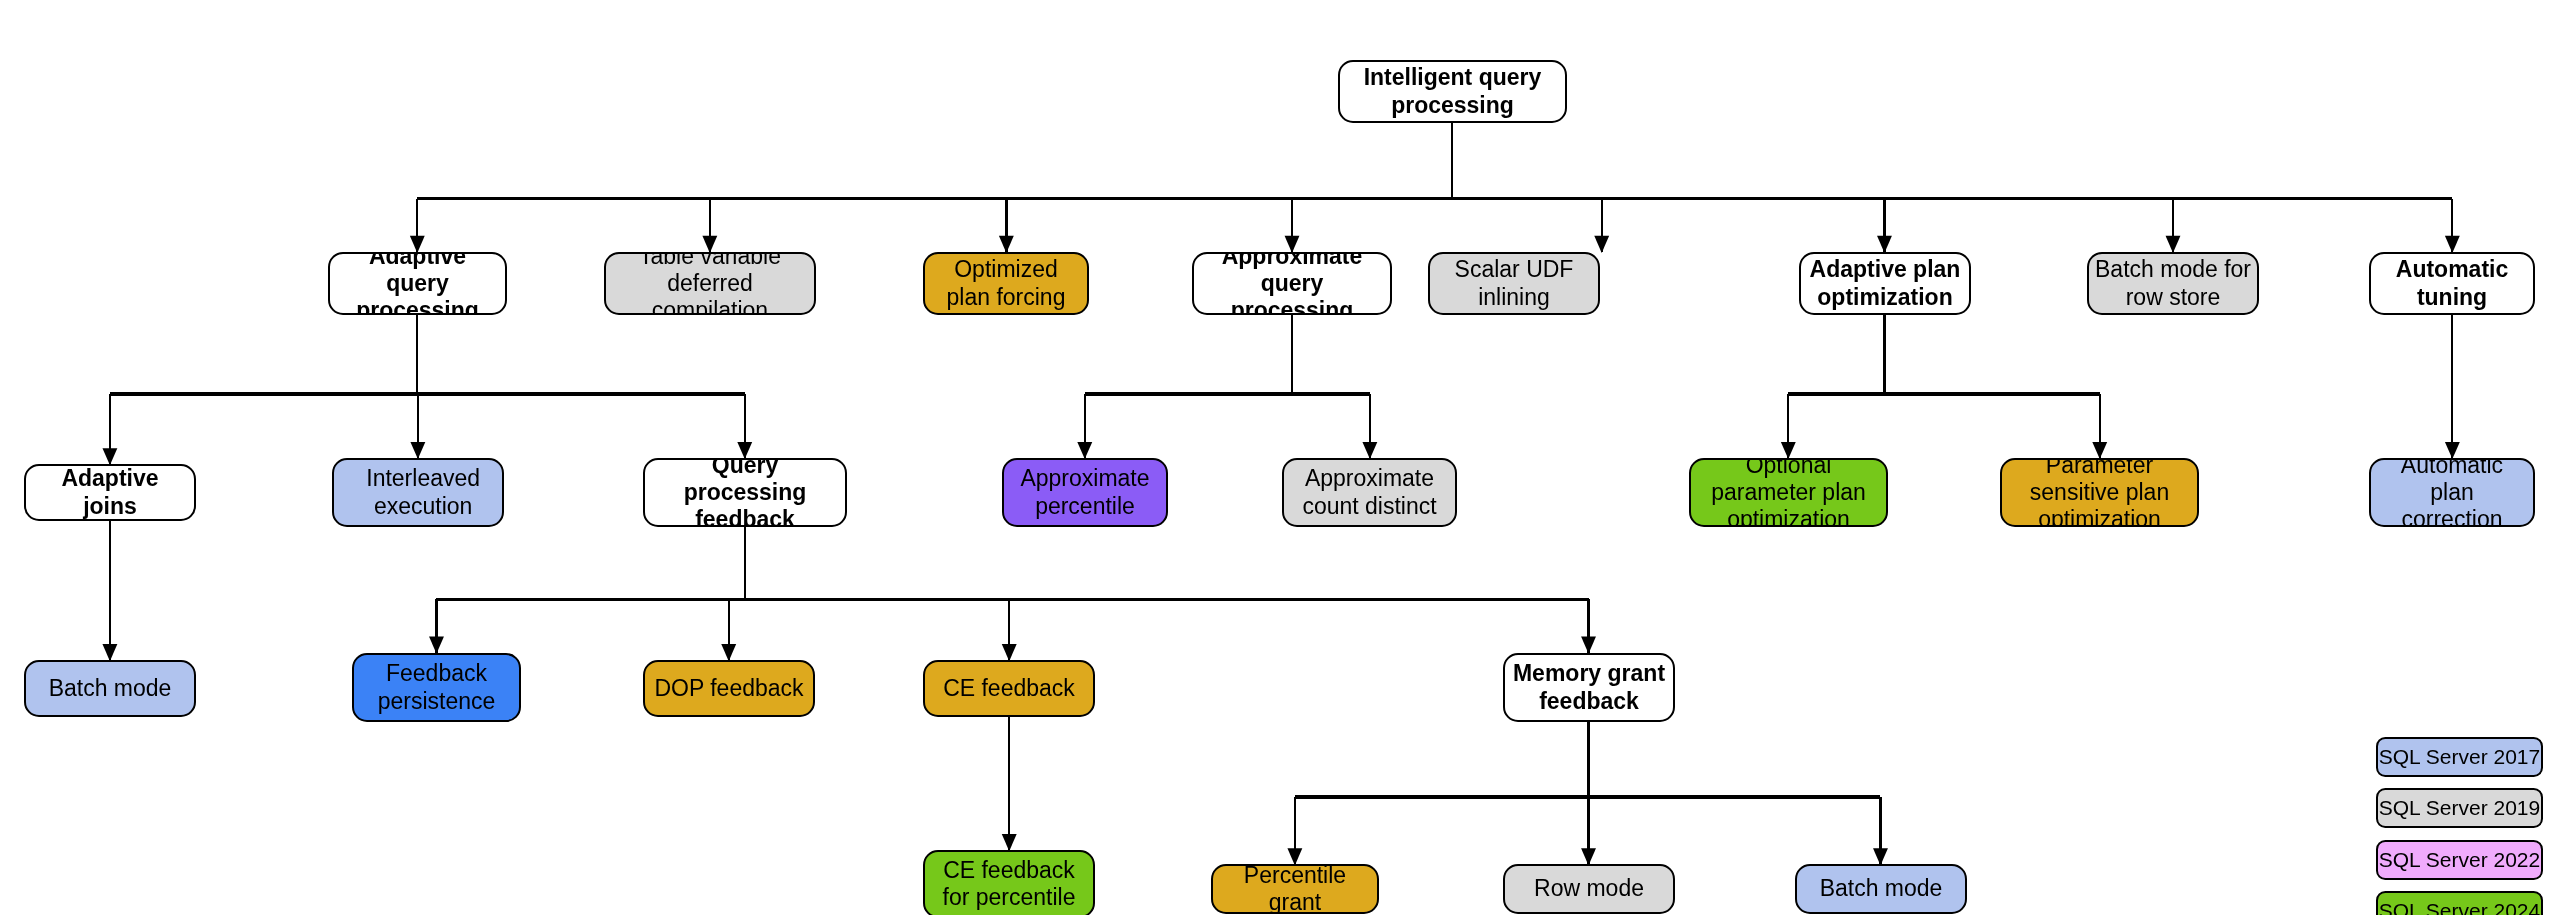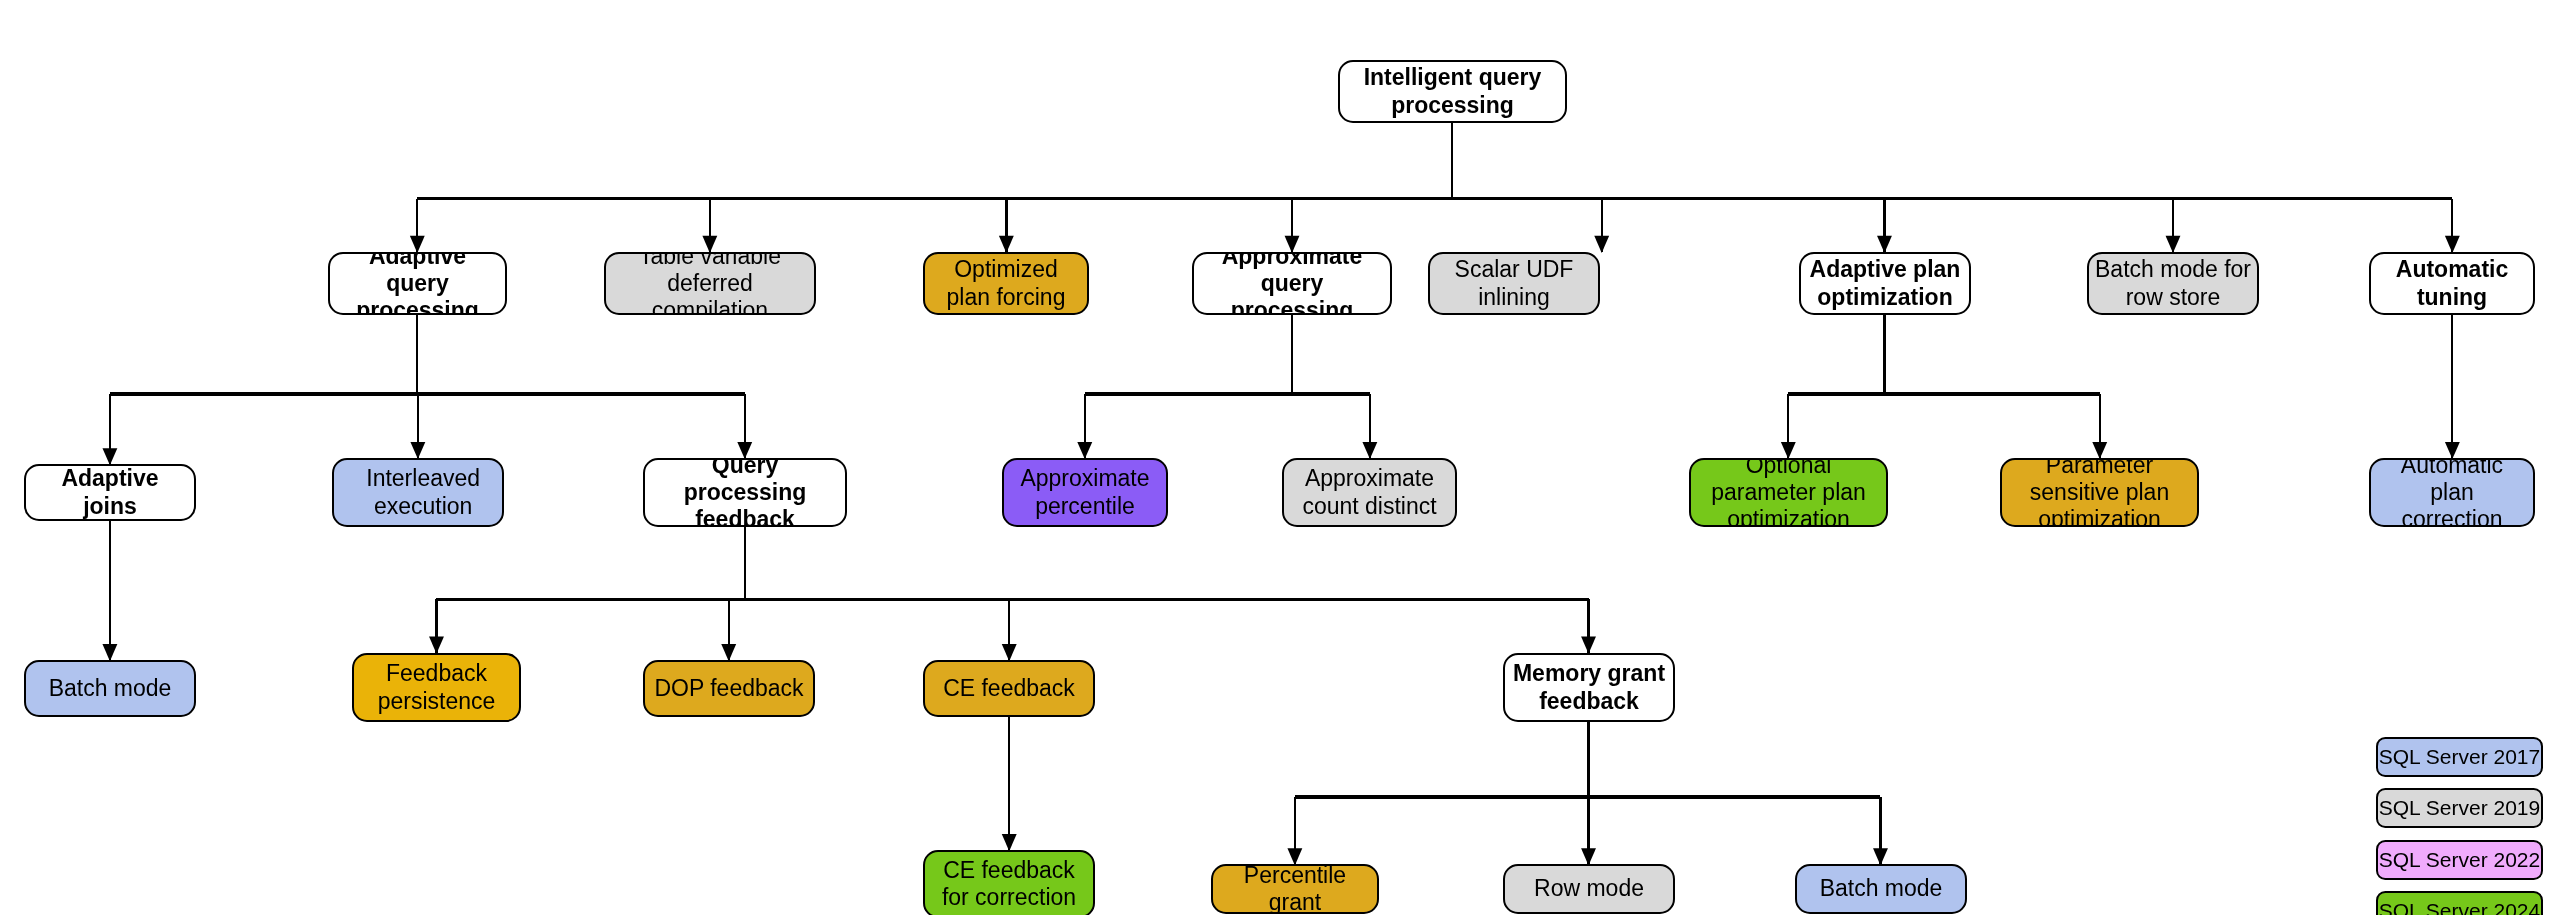--- a/index.html
+++ b/index.html
@@ -172,34 +172,34 @@
       </div>
       <div class="node" style="left: 2000px; top: 418px; width: 199px; height: 69px; background: rgb(221, 169, 30);">
         <span>Parameter sensitive plan optimization</span>
       </div>
       <div class="node" style="left: 2369px; top: 418px; width: 166px; height: 69px; background: rgb(176, 195, 238);">
         <span>Automatic plan correction</span>
       </div>
       <div class="node" style="left: 24px; top: 620px; width: 172px; height: 57px; background: rgb(176, 195, 238);">
         <span>Batch mode</span>
       </div>
-      <div class="node" style="left: 352px; top: 613px; width: 169px; height: 69px; background: #eab308;">
+      <div class="node" style="left: 352px; top: 613px; width: 169px; height: 69px; background: #3b82f6;">
         <span>Feedback persistence</span>
       </div>
       <div class="node" style="left: 643px; top: 620px; width: 172px; height: 57px; background: rgb(221, 169, 30);">
         <span>DOP feedback</span>
       </div>
       <div class="node" style="left: 923px; top: 620px; width: 172px; height: 57px; background: rgb(221, 169, 30);">
         <span>CE feedback</span>
       </div>
       <div class="node bold" style="left: 1503px; top: 613px; width: 172px; height: 69px; background: rgb(255, 255, 255);">
         <span>Memory grant feedback</span>
       </div>
       <div class="node" style="left: 923px; top: 810px; width: 172px; height: 68px; background: rgb(118, 200, 26);">
-        <span>CE feedback for correction</span>
+        <span>CE feedback for percentile</span>
       </div>
       <div class="node" style="left: 1211px; top: 824px; width: 168px; height: 50px; background: rgb(221, 169, 30);">
         <span>Percentile grant</span>
       </div>
       <div class="node" style="left: 1503px; top: 824px; width: 172px; height: 50px; background: rgb(217, 217, 217);">
         <span>Row mode</span>
       </div>
       <div class="node" style="left: 1795px; top: 824px; width: 172px; height: 50px; background: rgb(176, 195, 238);">
         <span>Batch mode</span>
       </div>

